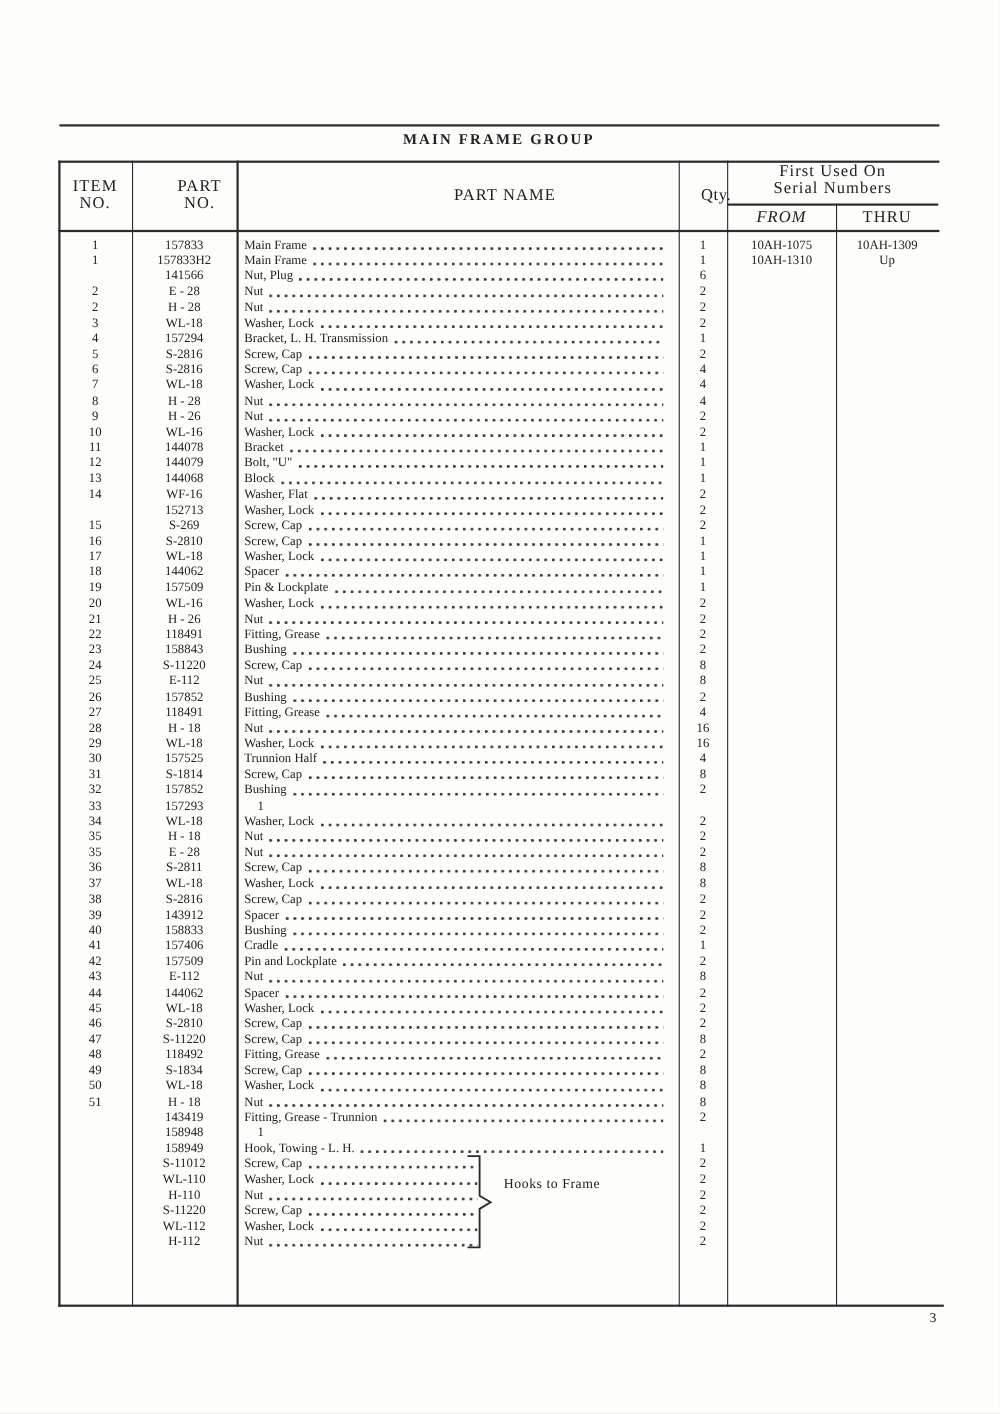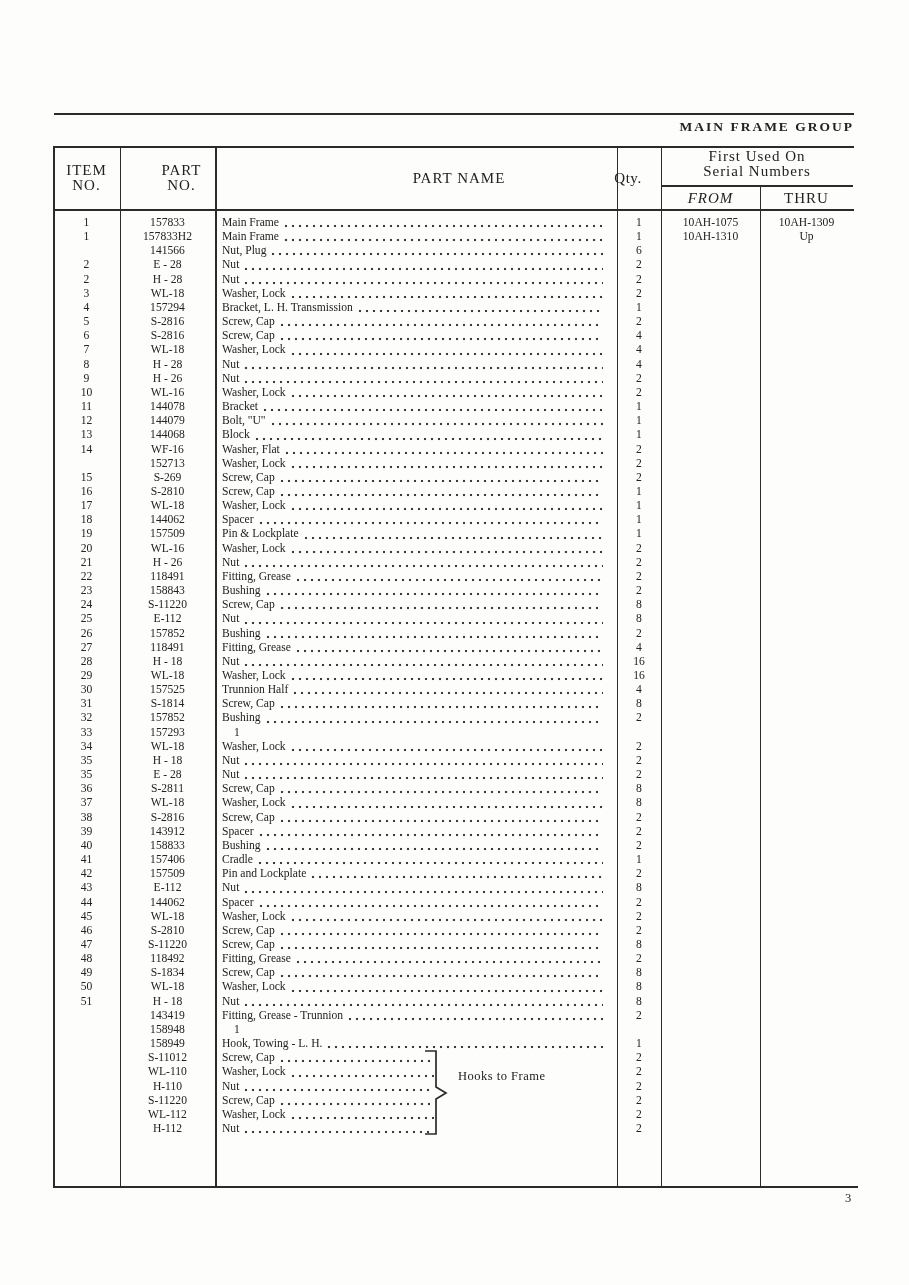--- a/index.html
+++ b/index.html
@@ -8,27 +8,27 @@
     position:relative; width:909px; height:1285px;
     background:#fdfdfb; color:#222;
     font-family:"Liberation Serif","DejaVu Serif",serif;
     overflow:hidden; margin:0 auto;
   }
   .hline { position:absolute; background:#2b2b2b; height:2px; }
   .hline.thin { height:1.5px; }
   .vline { position:absolute; background:#2b2b2b; width:1.5px; }
   .title {
     position:absolute; left:53px; top:119px; width:801px;
-    text-align:right; font-size:13.5px; font-weight:700; letter-spacing:2px;
+    text-align:center; font-size:13.5px; font-weight:700; letter-spacing:2px;
   }
   .hdr { position:absolute; text-align:center; font-size:15px; letter-spacing:1px; line-height:15px; }
   .hdr-item { left:53px;  top:163px; width:67px; }
   .hdr-part { left:136px; top:163px; width:91px; }
   .hdr-name { left:215px; top:171px; width:402px;margin-left:43px; }
-  .hdr-qty  { left:606px; top:171px; width:44px; letter-spacing:0.5px; }
+  .hdr-qty  { left:629px; top:171px; width:44px; letter-spacing:0.5px; }
   .hdr-serial { left:661px; top:149px; width:192px; }
   .hdr-from { left:661px; top:191px; width:99px;font-style:italic; }
   .hdr-thru { left:760px; top:191px; width:93px; }
   .tbody { position:absolute; left:53px; top:216px; width:801px; }
   .row { display:flex; height:14.17px; font-size:11.6px; line-height:14.17px; white-space:nowrap; }
   .cell { flex:0 0 auto; }
   .c-item { width:67px;  text-align:center; }
   .c-part { width:95px;  text-align:center; }
   .c-name { width:402px; padding:0 10px 0 7px; }
   .name-inner { display:flex; width:100%; }

